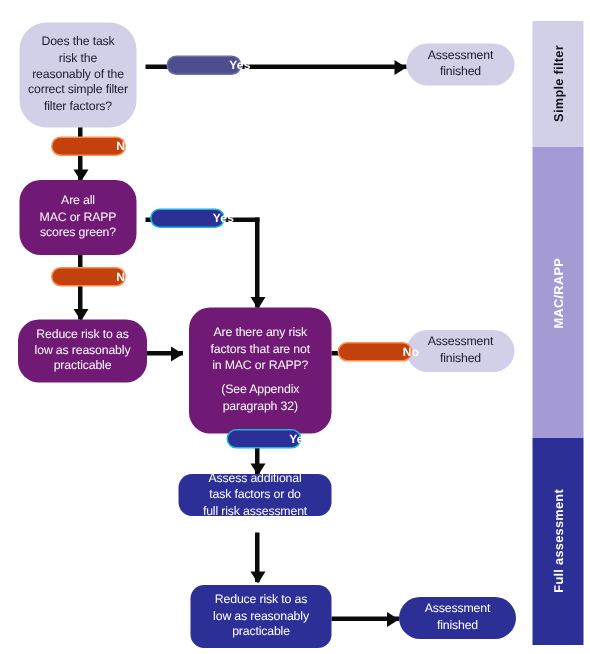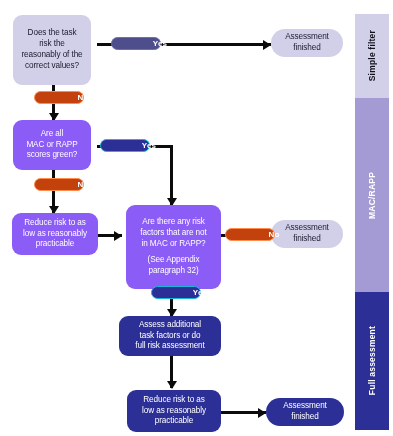--- a/index.html
+++ b/index.html
@@ -31,22 +31,22 @@
     font-size: 8.2px;
     line-height: 1.34;
     letter-spacing: -0.1px;
     padding: 3px 4px;
     z-index: 5;
   }
   .node .ln { display: block; white-space: nowrap; }
   .node .gap { display: block; height: 6px; }
 
   
-  .n-lav   { background: #d2d0e8; color: #1a1a2e; }   
-  .n-pur   { background: #8b5cf6; color: #ffffff; }   
+  .n-lav   { background: #d2d0e8; color: #1a1a2e; border-radius: 18px; }   
+  .n-pur   { background: #701a75; color: #ffffff; border-radius: 14px; }   
   .n-navy  { background: #2b2f96; color: #ffffff; }   
 
   
   .line {
     position: absolute;
     background: #0b0b0b;
     z-index: 2;
   }
   .line.h { height: 3px; }
   .line.v { width: 3px; }
@@ -158,21 +158,22 @@
   <div class="line v" style="left:170px; top:355px; height:33px;"></div>
   <div class="arrow down" style="left:166.5px; top:381px;"></div>
 
   <div class="line h" style="left:221px; top:411px; width:45px;"></div>
   <div class="arrow right" style="left:258px; top:407.5px;"></div>
 
   <div class="node n-lav" style="left:13px; top:15px; width:78px; height:70px;">
     <span class="ln">Does the task</span>
     <span class="ln">risk the</span>
     <span class="ln">reasonably of the</span>
-    <span class="ln">correct values?</span>
+    <span class="ln">correct simple filter</span>
+    <span class="ln">filter factors?</span>
   </div>
 
   <div class="node n-lav" style="left:271px; top:29px; width:72px; height:28px; border-radius:14px;">
     <span class="ln">Assessment</span>
     <span class="ln">finished</span>
   </div>
 
   <div class="node n-pur" style="left:13px; top:120px; width:78px; height:50px;">
     <span class="ln">Are all</span>
     <span class="ln">MAC or RAPP</span>
@@ -192,21 +193,21 @@
     <span class="gap"></span>
     <span class="ln">(See Appendix</span>
     <span class="ln">paragraph 32)</span>
   </div>
 
   <div class="node n-lav" style="left:271px; top:220px; width:72px; height:28px; border-radius:14px;">
     <span class="ln">Assessment</span>
     <span class="ln">finished</span>
   </div>
 
-  <div class="node n-navy" style="left:119px; top:316px; width:102px; height:40px;">
+  <div class="node n-navy" style="left:119px; top:316px; width:102px; height:28px;">
     <span class="ln">Assess additional</span>
     <span class="ln">task factors or do</span>
     <span class="ln">full risk assessment</span>
   </div>
 
   <div class="node n-navy" style="left:127px; top:390px; width:94px; height:42px;">
     <span class="ln">Reduce risk to as</span>
     <span class="ln">low as reasonably</span>
     <span class="ln">practicable</span>
   </div>

